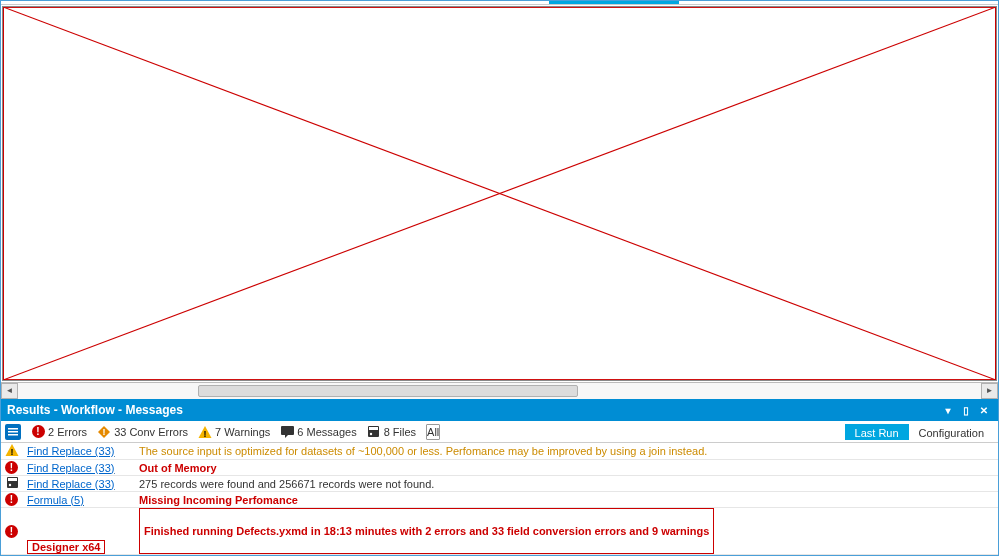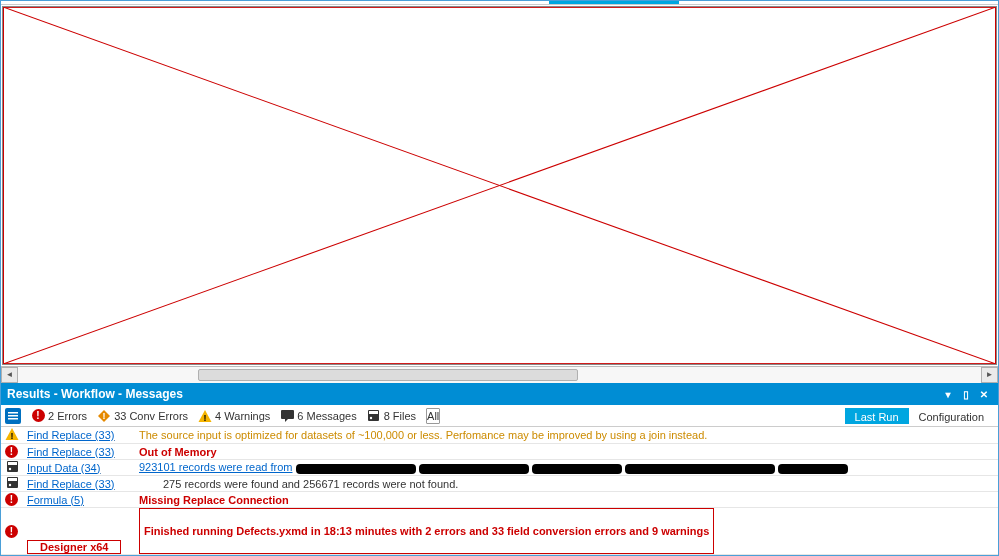--- a/index.html
+++ b/index.html
@@ -24,23 +24,23 @@
   .msg-area { flex:0 0 auto; overflow:auto; background:#fff; }
   .msg-area table { border-collapse:collapse; width:100%; }
   .msg-area td { padding:0 4px; height:16px; vertical-align:middle; white-space:nowrap; border-bottom:1px solid #e6e6e6; }
   .msg-area tr td:first-child { width:22px; text-align:center; }
   .msg-area tr td:nth-child(2) { width:112px;text-decoration:underline; }
   .toolname { color:#0066cc; text-decoration:underline; }
   .msgtext { }
   .msgtext.warn { color:#cc8b00; }
   .msgtext.error { color:#cc0000; font-weight:bold;text-align:center; }
   .msgtext.link { color:#0066cc; text-decoration:underline; }
-  .msgtext.info { color:#333;margin-left:24px; }
+  .msgtext.info { color:#333; }
   .redact { display:inline-block; height:10px; background:#000; border-radius:4px; vertical-align:middle; }
-  .appname { border:1px solid #cc0000; color:#cc0000; padding:0 12px; font-weight:bold; display:inline-block;margin-top:32px; }
+  .appname { border:1px solid #cc0000; color:#cc0000; padding:0 4px; font-weight:bold; display:inline-block;margin-top:32px; }
   .finmsg { border:1px solid #cc0000; color:#cc0000; padding:16px 4px; font-weight:bold; display:inline-block; }
   
   .ico-err { width:13px; height:13px; border-radius:50%; background:#cc0000; color:#fff; font-weight:bold; display:flex; align-items:center; justify-content:center; font-size:10px; }
   .ico-warn svg { width:14px; height:14px; }
   .ico-conv svg { width:14px; height:14px; }
   .ico-msg svg { width:13px; height:13px; }
   .ico-file svg { width:13px; height:13px; }
   .ico-list { width:16px; height:16px; background:#0070c0; border-radius:2px; display:flex; align-items:center; justify-content:center; }
 </style>
 </head>
@@ -97,21 +97,21 @@
     </div>
     <span>33 Conv Errors</span>
   </div>
   <div class="chip">
     <div class="icon ico-warn">
       <svg viewBox="0 0 14 14">
           <polygon points="7,1 13.5,13 0.5,13" fill="#f5b400"></polygon>
           <text x="7" y="12" text-anchor="middle" font-size="9" fill="#000" font-weight="bold">!</text>
         </svg>
     </div>
-    <span>4 Warnings</span>
+    <span>7 Warnings</span>
   </div>
   <div class="chip">
     <div class="icon ico-msg">
       <svg viewBox="0 0 13 13">
           <rect x="0" y="1" width="13" height="9" rx="1" fill="#333"></rect>
           <polygon points="4,9 4,13 8,9" fill="#333"></polygon>
         </svg>
     </div>
     <span>6 Messages</span>
   </div>
@@ -154,40 +154,29 @@
           <td><span class="msgtext error">Out of Memory</span></td>
         </tr>
         <tr>
           <td>
             <div class="ico-file"><svg viewBox="0 0 13 13">
                 <rect x="1" y="1" width="11" height="11" rx="1" fill="#333"></rect>
                 <rect x="2" y="2" width="9" height="3" fill="#fff"></rect>
                 <circle cx="4" cy="9" r="1.2" fill="#fff"></circle>
               </svg></div>
           </td>
-          <td><span class="toolname">Input Data (34)</span></td>
-          <td><span class="msgtext link">923101 records were read from</span> <span class="redact" style="width:120px"></span> <span class="redact" style="width:110px"></span> <span class="redact" style="width:90px"></span> <span class="redact" style="width:150px"></span> <span class="redact" style="width:70px"></span></td>
-        </tr>
-        <tr>
-          <td>
-            <div class="ico-file"><svg viewBox="0 0 13 13">
-                <rect x="1" y="1" width="11" height="11" rx="1" fill="#333"></rect>
-                <rect x="2" y="2" width="9" height="3" fill="#fff"></rect>
-                <circle cx="4" cy="9" r="1.2" fill="#fff"></circle>
-              </svg></div>
-          </td>
           <td><span class="toolname">Find Replace (33)</span></td>
           <td><span class="msgtext info">275 records were found and 256671 records were not found.</span></td>
         </tr>
         <tr>
           <td>
             <div class="ico-err">!</div>
           </td>
           <td><span class="toolname">Formula (5)</span></td>
-          <td><span class="msgtext error">Missing Replace Connection</span></td>
+          <td><span class="msgtext error">Missing Incoming Perfomance</span></td>
         </tr>
         <tr>
           <td>
             <div class="ico-err">!</div>
           </td>
           <td><span class="appname">Designer x64</span></td>
           <td><span class="finmsg">Finished running Defects.yxmd in 18:13 minutes with 2 errors and 33 field conversion errors and 9 warnings</span></td>
         </tr>
       </tbody>
   </table>

